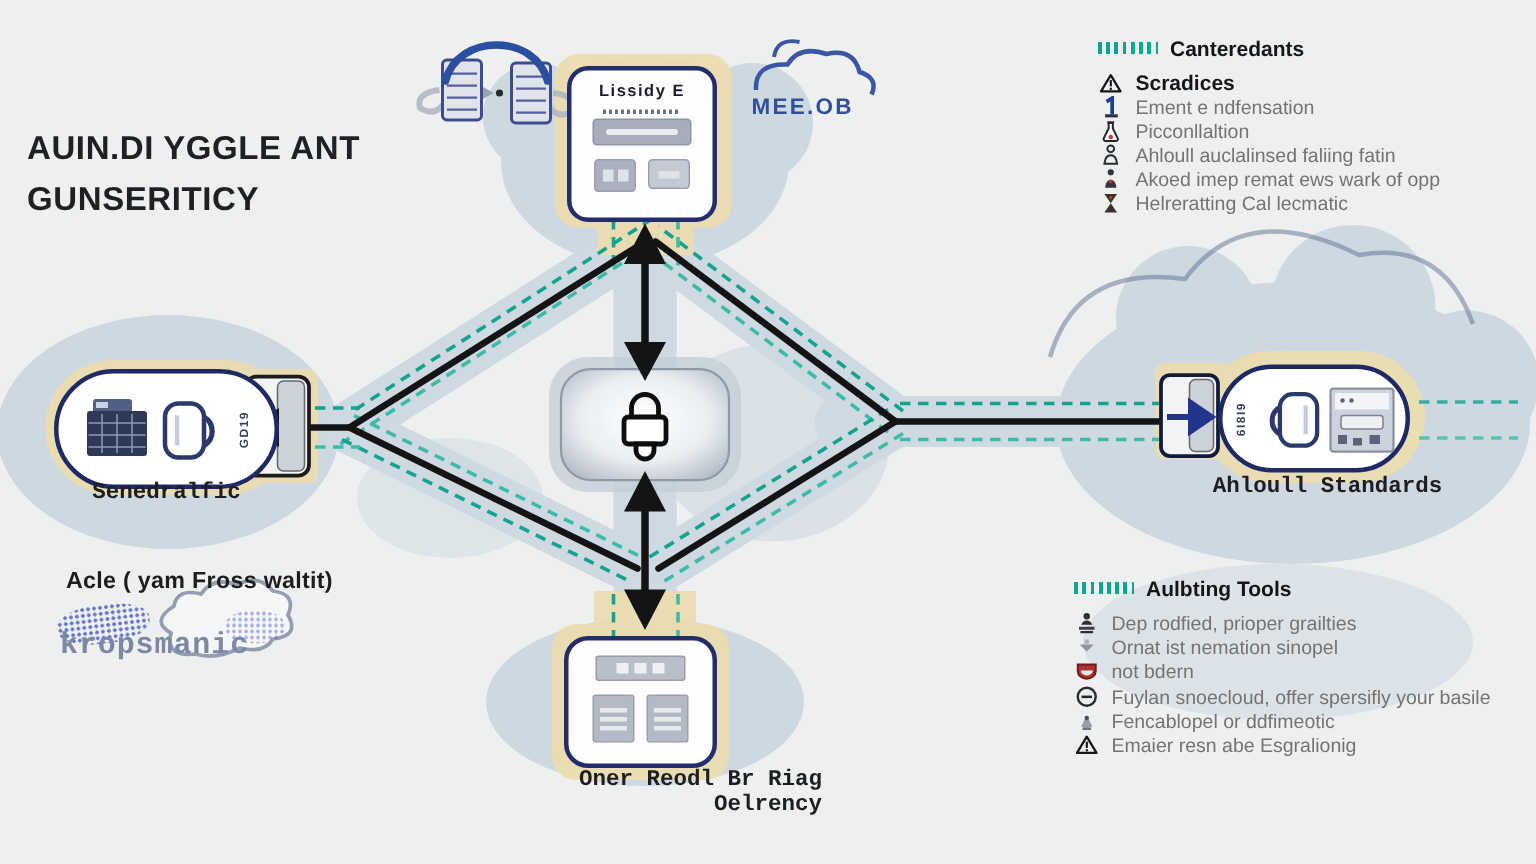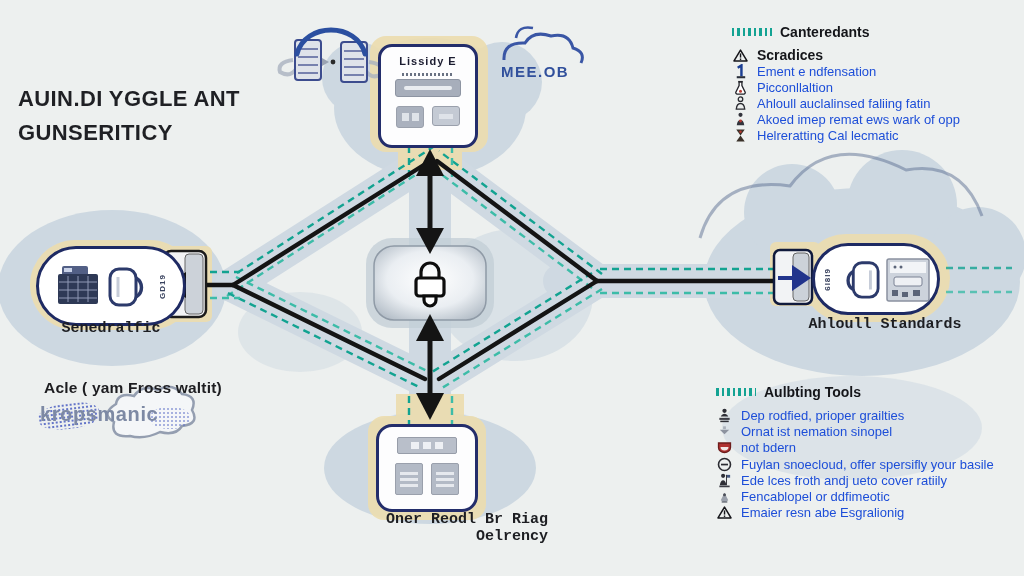--- a/index.html
+++ b/index.html
@@ -46,38 +46,38 @@
   .nb-bar{width:58px;height:15px;background:#b9bfca;border:1px solid #979da9;border-radius:2px;
           display:flex;gap:4px;align-items:center;justify-content:center;}
   .nb-bar i{display:block;width:8px;height:7px;background:#eef0f4;}
   .nb-row{display:flex;gap:8px;margin-top:9px;}
   .nb-box{width:26px;height:30px;background:#b3bac6;border:1px solid #9aa0ac;border-radius:2px;
           display:flex;flex-direction:column;gap:3px;align-items:center;justify-content:center;}
   .nb-box i{display:block;width:18px;height:3px;background:#e6e9ee;}
 
   
   .bl-heading{left:44px;top:379px;font-size:15.5px;font-weight:800;color:#1d1d20;letter-spacing:.2px;}
-  .bl-sub{left:40px;top:403px;font-size:20px;font-weight:800;color:#7d89a4;letter-spacing:.6px;}
+  .bl-sub{left:40px;top:419px;font-size:20px;font-weight:800;color:#7d89a4;letter-spacing:.6px;font-family:Liberation Mono, monospace;}
   .stipple{background-image:radial-gradient(circle,#4b5fc2 1px,transparent 1.4px);
            background-size:4px 4px;border-radius:45%;}
   .stip1{left:38px;top:403px;width:62px;height:26px;transform:rotate(-7deg);opacity:.85;}
   .stip2{left:150px;top:407px;width:40px;height:22px;opacity:.45;}
 
   
   .mee{left:501px;top:63px;font-size:15px;font-weight:700;color:#31509c;letter-spacing:1.5px;}
 
   
   .legend{color:#232428;}
   .legend-top{left:732px;top:24px;width:286px;}
   .legend-bottom{left:716px;top:384px;width:300px;}
   .legend-head{display:flex;align-items:center;gap:8px;font-size:14px;font-weight:800;
                color:#141519;margin-bottom:7px;}
   .dashes{display:inline-block;width:40px;height:8px;
           background:repeating-linear-gradient(90deg,#14a393 0 2.5px,transparent 2.5px 5.5px);}
-  .legend-row{display:flex;align-items:center;gap:9px;height:16px;font-size:13px;color:#1d4ed8;}
+  .legend-row{display:flex;align-items:center;gap:9px;height:16px;font-size:13px;color:#737373;}
   .legend-bottom .legend-row{height:16.3px;font-size:13px;}
   .legend-row.bold{font-weight:800;font-size:14px;color:#15161a;}
   .licon{width:16px;height:16px;flex:0 0 16px;display:inline-flex;align-items:center;justify-content:center;}
   .licon svg{width:15px;height:15px;}
   .ltext{white-space:nowrap;}
 </style>
 </head>
 <body>
 
 <div class="canvas">
@@ -402,32 +402,20 @@
           <span class="licon">
             <svg viewBox="0 0 15 15">
               <circle cx="7.5" cy="7.5" r="6" fill="none" stroke="#2b2c32" stroke-width="1.6"></circle>
               <rect x="4" y="6.7" width="7" height="1.7" fill="#2b2c32"></rect>
             </svg>
           </span>
           <span class="ltext">Fuylan snoecloud, offer spersifly your basile</span>
         </div>
         <div class="legend-row">
           <span class="licon">
-            <svg viewBox="0 0 15 16">
-              <circle cx="6" cy="3" r="2.2" fill="#2e2f36"></circle>
-              <path d="M2.5 13c.5-3.4 1.8-5.2 3.5-5.2S9 9.6 9.5 13Z" fill="#2e2f36"></path>
-              <rect x="9.5" y="2" width="4" height="3" fill="#44577f"></rect>
-              <rect x="9.1" y="2" width="1" height="11" fill="#2e2f36"></rect>
-              <rect x="2" y="13.4" width="11" height="1.8" fill="#3d3e46"></rect>
-            </svg>
-          </span>
-          <span class="ltext">Ede lces froth andj ueto cover ratiily</span>
-        </div>
-        <div class="legend-row">
-          <span class="licon">
             <svg viewBox="0 0 14 16">
               <path d="M3 12 7 4l4 8a6 6 0 0 1-8 0Z" fill="#9aa0ab"></path>
               <circle cx="7" cy="6" r="1.6" fill="#4c4f58"></circle>
               <rect x="4" y="13" width="6" height="1.6" fill="#6d727c"></rect>
             </svg>
           </span>
           <span class="ltext">Fencablopel or ddfimeotic</span>
         </div>
         <div class="legend-row">
           <span class="licon">

